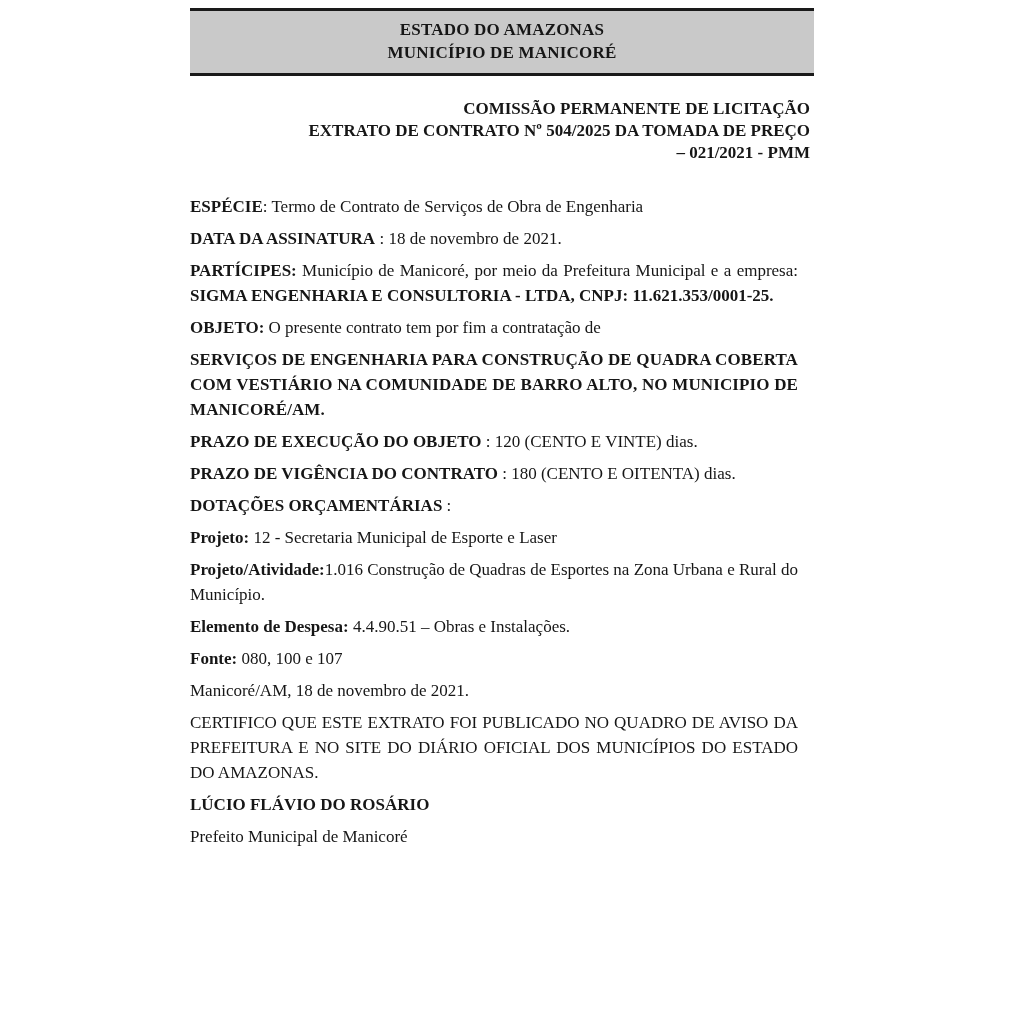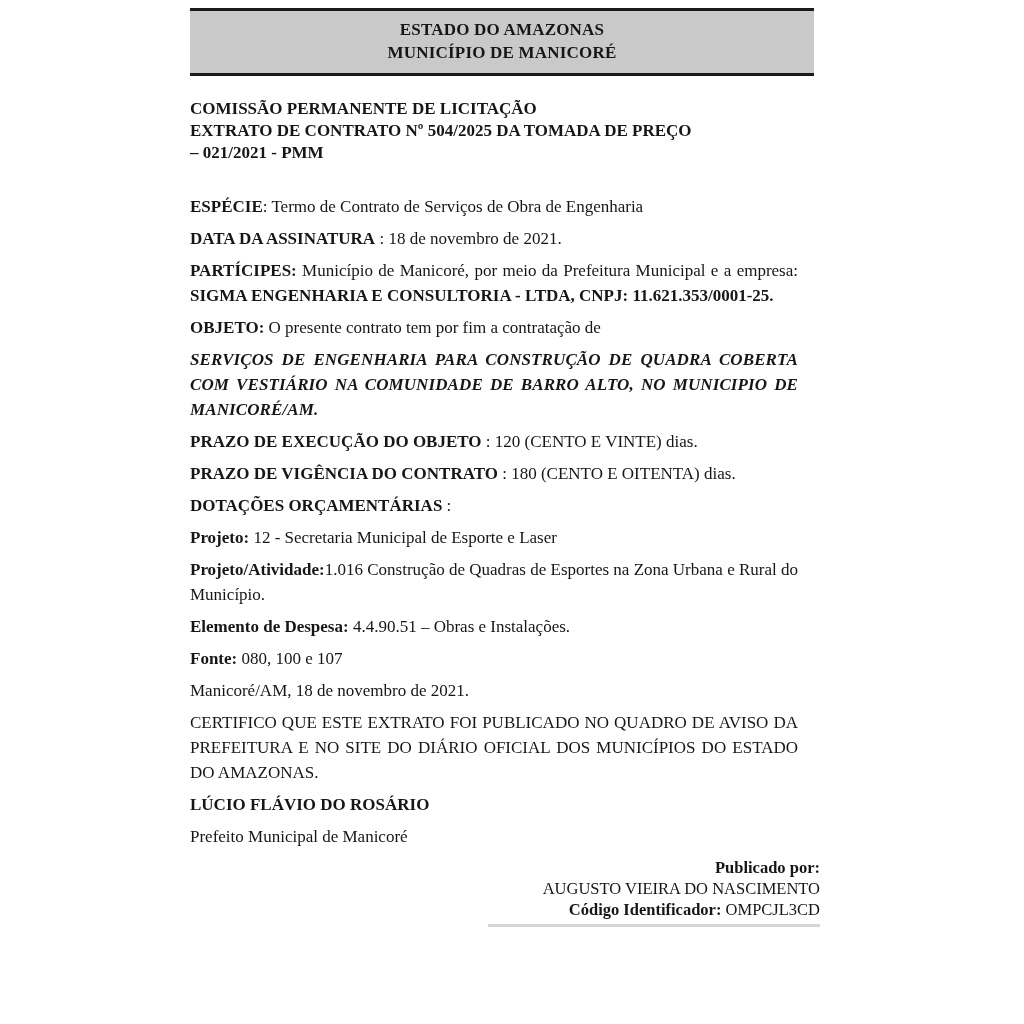--- a/index.html
+++ b/index.html
@@ -18,29 +18,29 @@
   }
   .doc{position:absolute;left:190px;top:8px;width:630px;}
   .header-box{
     width:624px;background:var(--header-box-bg);
     border-top:3px solid var(--rule-color);
     border-bottom:3px solid var(--rule-color);
     text-align:center;font-weight:bold;font-size:17px;line-height:23px;
     padding:7px 0 9px 0;letter-spacing:.2px;
   }
   .title{
-    width:620px;text-align:left;font-weight:bold;
+    width:620px;text-align:right;font-weight:bold;
     font-size:17px;line-height:22px;margin:22px 0 30px 0;
   }
   .body-text{width:630px;}
   .para{
     margin:0 22px 7px 0;font-size:17px;line-height:25px;
     text-align:justify;
   }
-  .bold-para{font-weight:bold;letter-spacing:.1px;font-style:italic;}
+  .bold-para{font-weight:bold;letter-spacing:.1px;}
   .b{font-weight:bold;}
   .pub-footer{
     margin-top:8px;text-align:right;font-size:16.5px;line-height:21px;
   }
   .divider{
     margin-left:auto;margin-top:4px;width:332px;height:3px;
     background:var(--divider-color);
   }
 </style>
 </head>
@@ -89,21 +89,15 @@
 
       <p class="para">Manicoré/AM, 18 de novembro de 2021.</p>
 
       <p class="para">CERTIFICO QUE ESTE EXTRATO FOI PUBLICADO NO QUADRO DE AVISO DA PREFEITURA E NO SITE DO DIÁRIO OFICIAL DOS MUNICÍPIOS DO ESTADO DO AMAZONAS.</p>
 
       <p class="para b">LÚCIO FLÁVIO DO ROSÁRIO</p>
 
       <p class="para">Prefeito Municipal de Manicoré</p>
     </div>
 
-    <div class="pub-footer">
-      <div class="b">Publicado por:</div>
-      <div>AUGUSTO VIEIRA DO NASCIMENTO</div>
-      <div><span class="b">Código Identificador:</span> <span>OMPCJL3CD</span></div>
-      <div class="divider"></div>
-    </div>
 
   </div>
 </div>
 
 </body></html>

